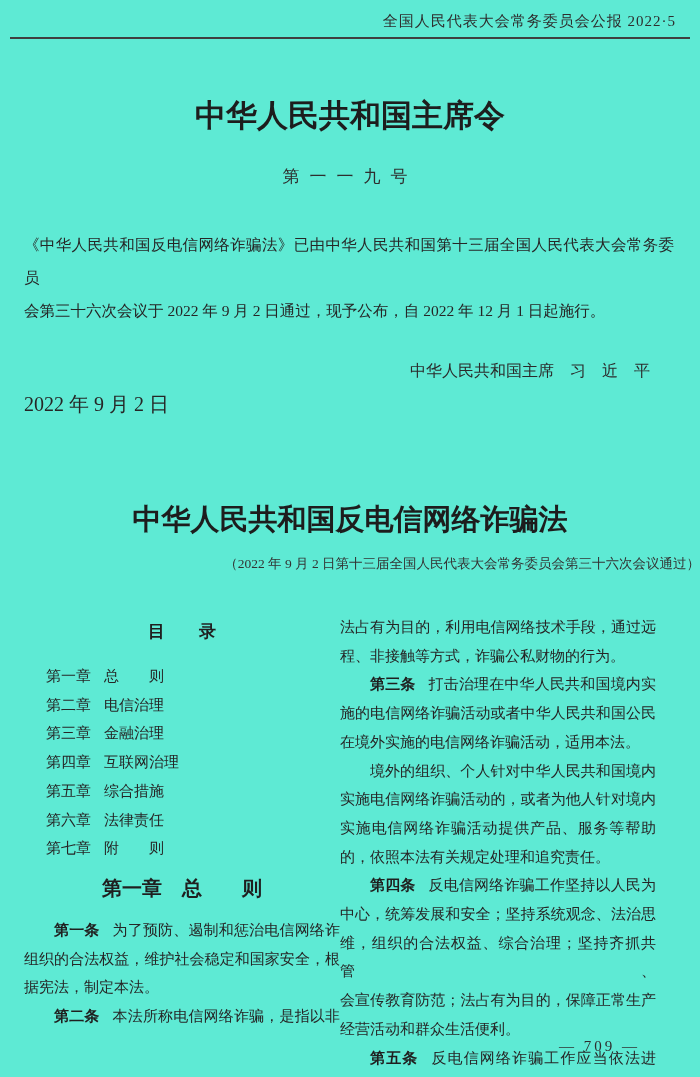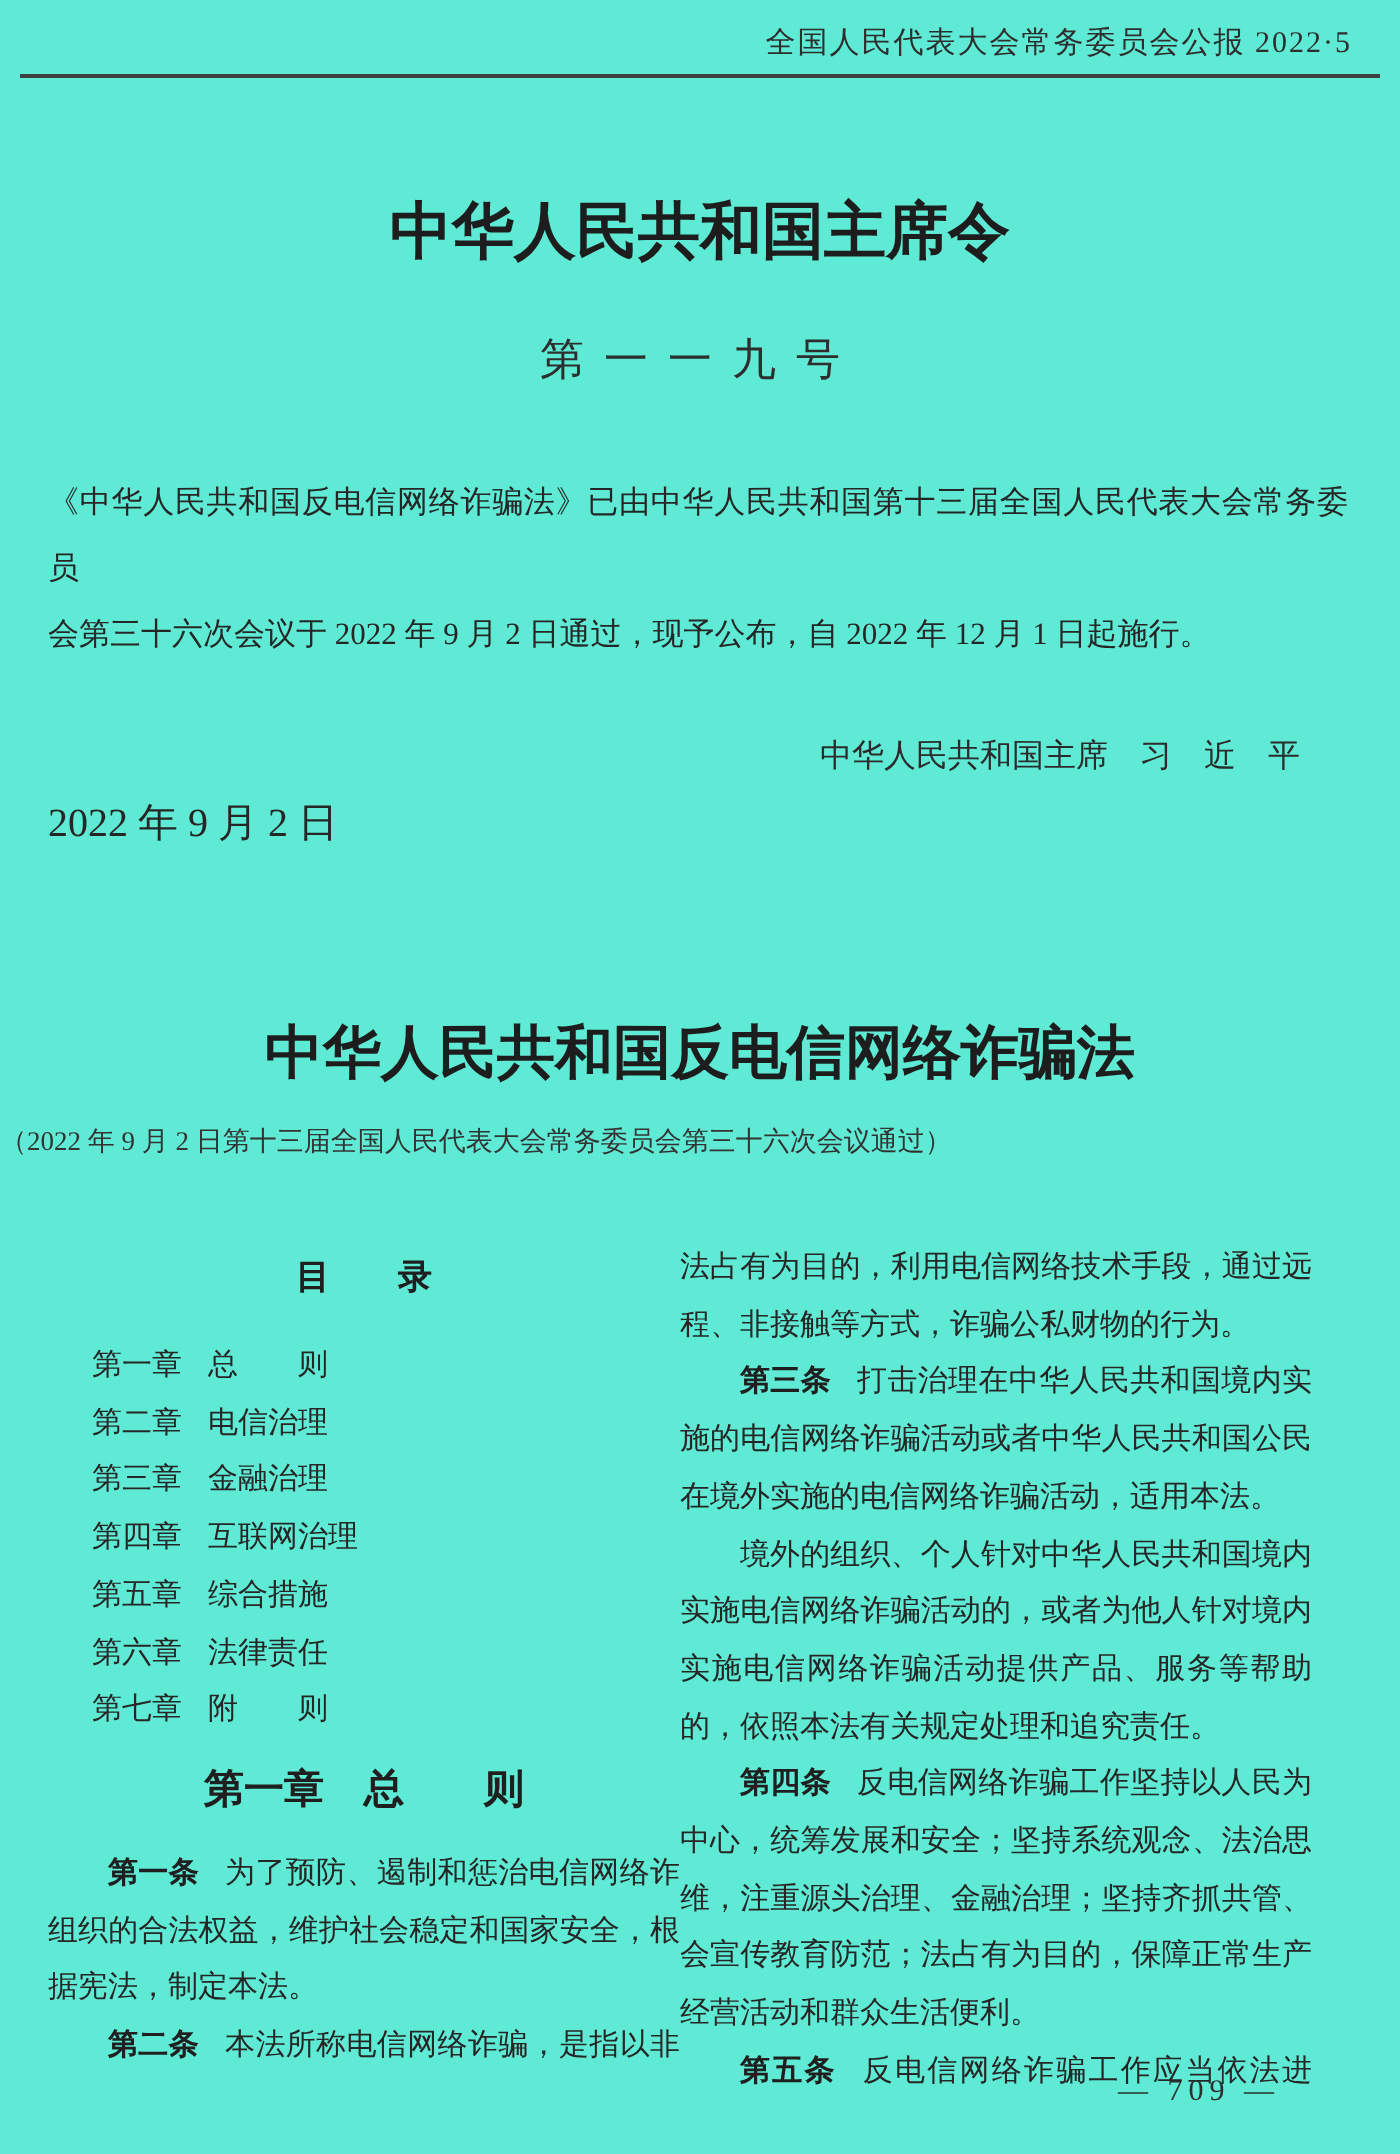--- a/index.html
+++ b/index.html
@@ -27,21 +27,21 @@
   .decree-title {
     margin-top:56px;
     text-align:center;
     font-size:31px;
     font-weight:700;
     color:#1d1d1d;
   }
   .decree-number {
     margin-top:28px;
     text-align:center;
-    font-size:22px;
+    font-size:17px;
     letter-spacing:10px;
     color:#2e2e2e;
   }
   .decree-body {
     margin:40px 26px 0 24px;
     font-size:15.5px;
     line-height:33px;
   }
   .dline { text-align:justify; text-align-last:justify; }
   .dline.end { text-align-last:left; }
@@ -62,21 +62,21 @@
   }
   .law-title {
     margin-top:82px;
     text-align:center;
     font-size:29px;
     font-weight:700;
     color:#1d1d1d;
   }
   .law-subtitle {
     margin-top:15px;
-    text-align:left;
+    text-align:right;
     font-size:13.5px;
     color:#333333;
   }
   .columns {
     margin:40px 26px 0 24px;
     display:flex;
     font-size:15px;
     line-height:28.7px;
   }
   .col { flex:0 0 316px; width:316px; }
@@ -182,21 +182,21 @@
       <div class="bline end"><span>程、非接触等方式，诈骗公私财物的行为。</span></div>
       <div class="bline first"><b>第三条</b><span>打击治理在中华人民共和国境内实</span></div>
       <div class="bline"><span>施的电信网络诈骗活动或者中华人民共和国公民</span></div>
       <div class="bline end"><span>在境外实施的电信网络诈骗活动，适用本法。</span></div>
       <div class="bline first"><span>境外的组织、个人针对中华人民共和国境内</span></div>
       <div class="bline"><span>实施电信网络诈骗活动的，或者为他人针对境内</span></div>
       <div class="bline"><span>实施电信网络诈骗活动提供产品、服务等帮助</span></div>
       <div class="bline end"><span>的，依照本法有关规定处理和追究责任。</span></div>
       <div class="bline first"><b>第四条</b><span>反电信网络诈骗工作坚持以人民为</span></div>
       <div class="bline"><span>中心，统筹发展和安全；坚持系统观念、法治思</span></div>
-      <div class="bline"><span>维，注重源头治理、金融治理；坚持齐抓共管、</span></div>
+      <div class="bline"><span>维，组织的合法权益、综合治理；坚持齐抓共管、</span></div>
       <div class="bline"><span>会宣传教育防范；法占有为目的，保障正常生产</span></div>
       <div class="bline end"><span>经营活动和群众生活便利。</span></div>
       <div class="bline first"><b>第五条</b><span>反电信网络诈骗工作应当依法进</span></div>
     </div>
 
   </div>
 
   <div class="page-number">— 709 —</div>
 
 </div>

